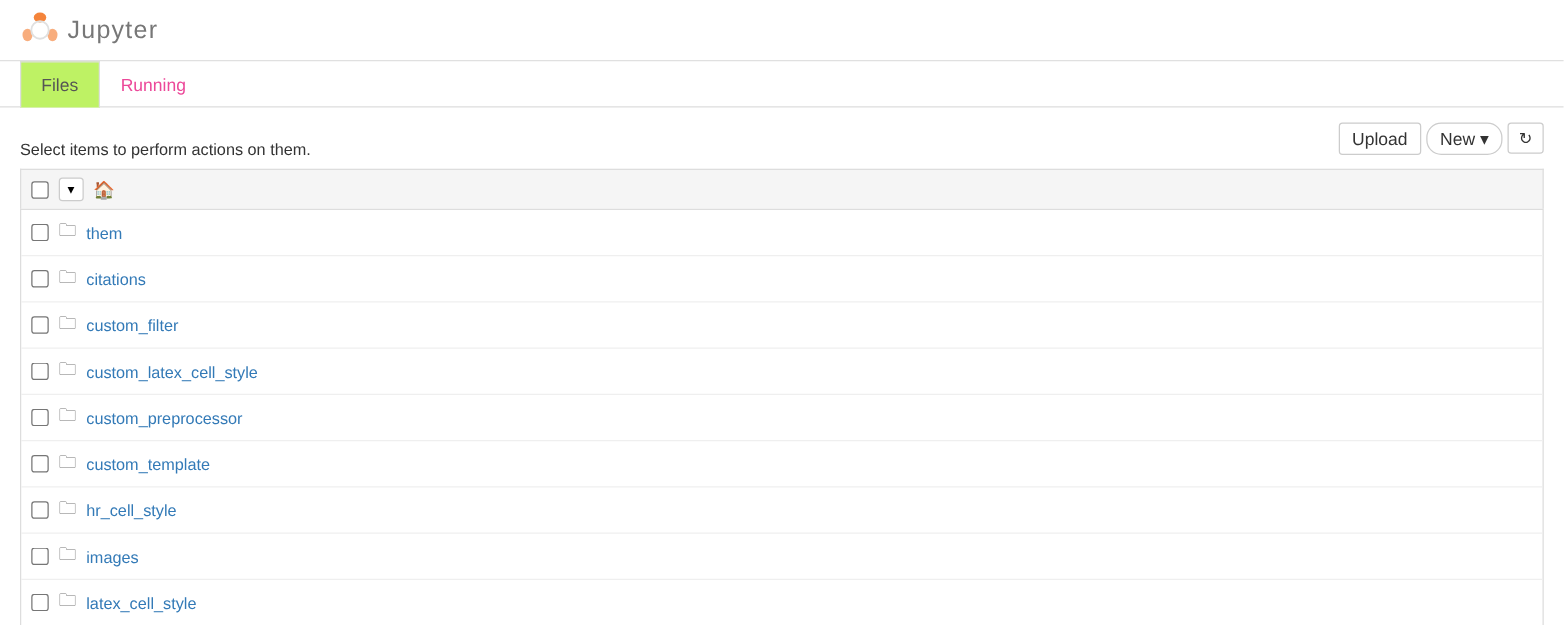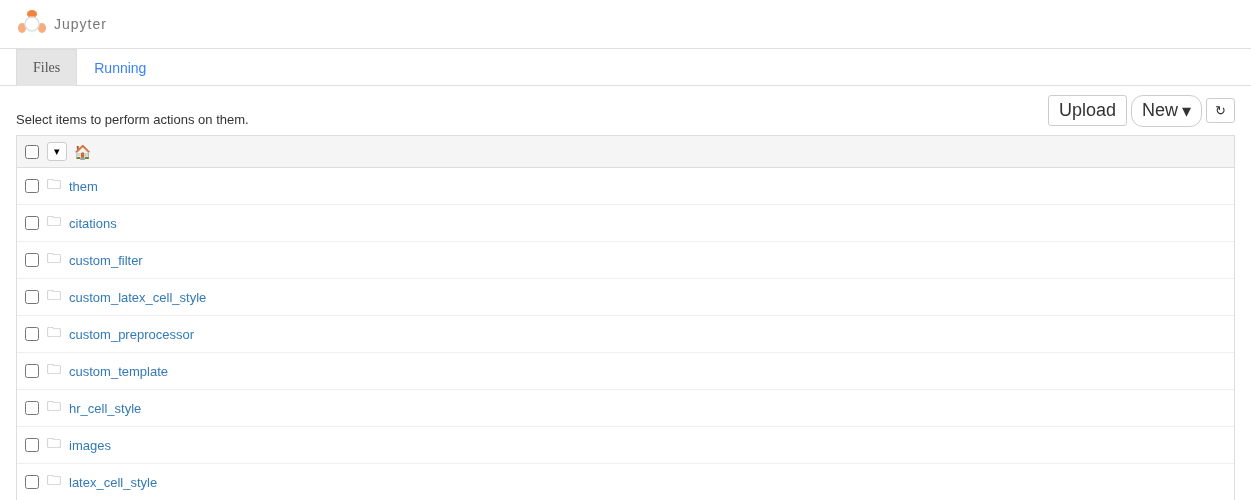--- a/index.html
+++ b/index.html
@@ -15,51 +15,50 @@
     .jupyter-logo {
       display: flex;
       align-items: center;
       gap: 6px;
     }
     .jupyter-logo-icon {
       width: 32px;
       height: 32px;
     }
     .jupyter-logo-text {
-      font-size: 14px;
+      font-size: 20px;
       font-weight: 300;
       color: #777;
       letter-spacing: 1px;
     }
 
     
     .tabs-bar {
       border-bottom: 1px solid #ddd;
       padding: 0 16px;
       display: flex;
       gap: 0;
     }
     .tab {
       padding: 10px 16px;
       cursor: pointer;
-      color: #3b82f6;
+      color: #ec4899;
       text-decoration: none;
       font-size: 14px;
       border: 1px solid transparent;
       border-bottom: none;
       margin-bottom: -1px;
       background: transparent;
     }
     .tab.active {
       color: #555;
-      background: #e5e5e5;
+      background: #bef264;
       border-color: #ddd;
       border-bottom-color: #fff;
       cursor: default;
-      font-family: Liberation Serif, serif;
     }
 
     
     .toolbar {
       padding: 8px 16px;
       display: flex;
       align-items: center;
       justify-content: space-between;
     }
     .toolbar-left {
@@ -67,21 +66,21 @@
       color: #333;
       margin-top: 18px;
     }
     .toolbar-right {
       display: flex;
       gap: 4px;
       align-items: center;
     }
     .btn {
       padding: 4px 10px;
-      font-size: 18px;
+      font-size: 14px;
       border: 1px solid #ccc;
       background: #fff;
       cursor: pointer;
       border-radius: 3px;
       color: #333;
     }
     .btn-new {
       display: flex;
       align-items: center;
       gap: 4px;

